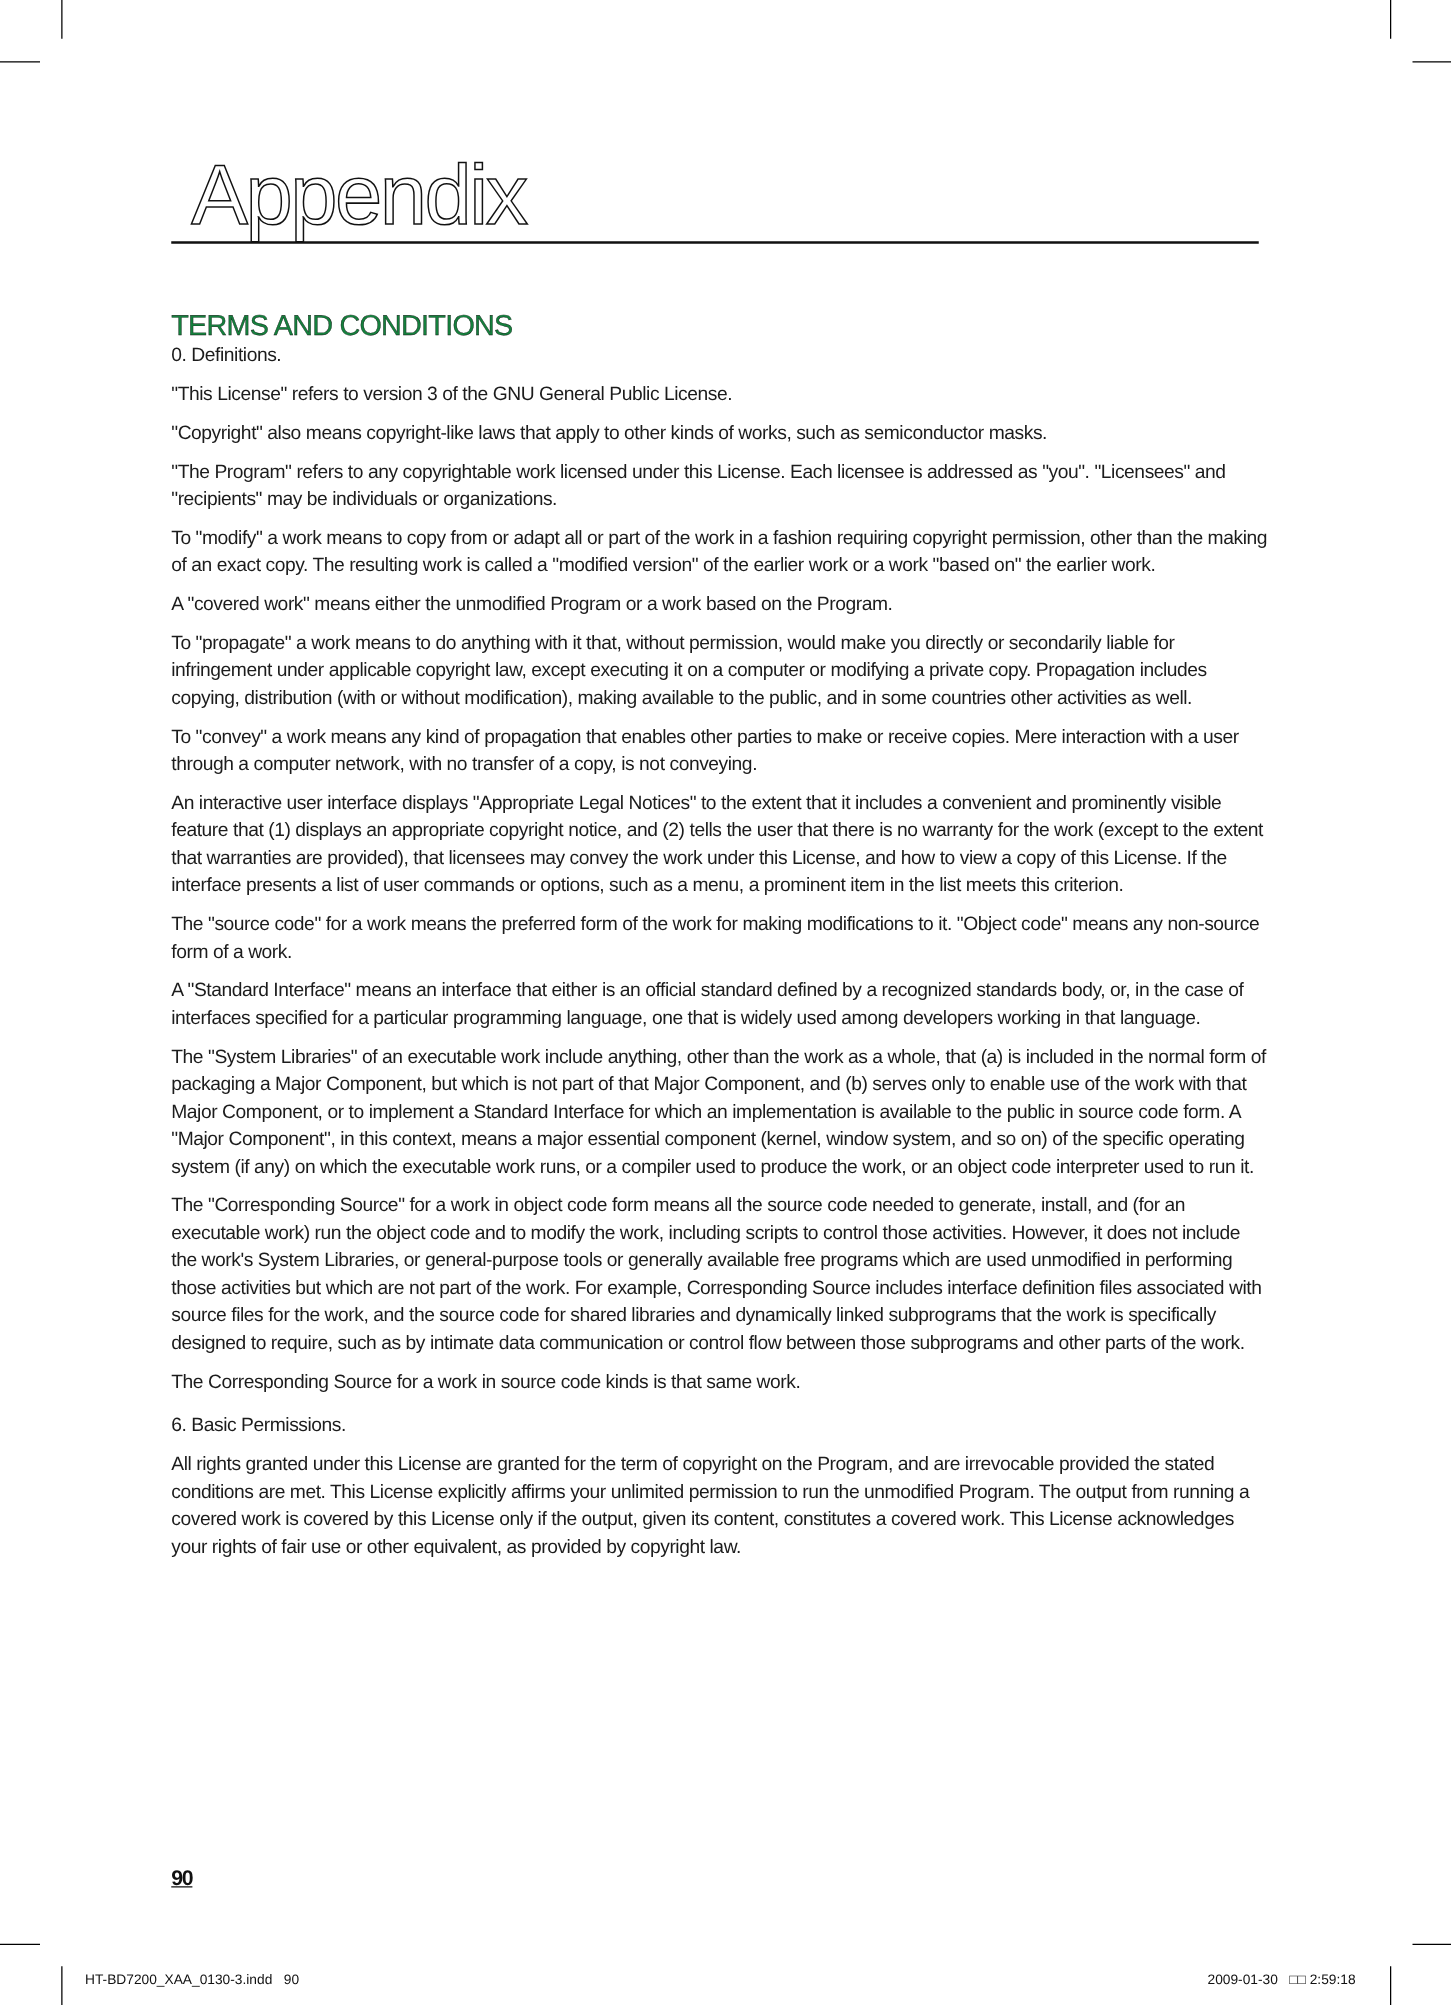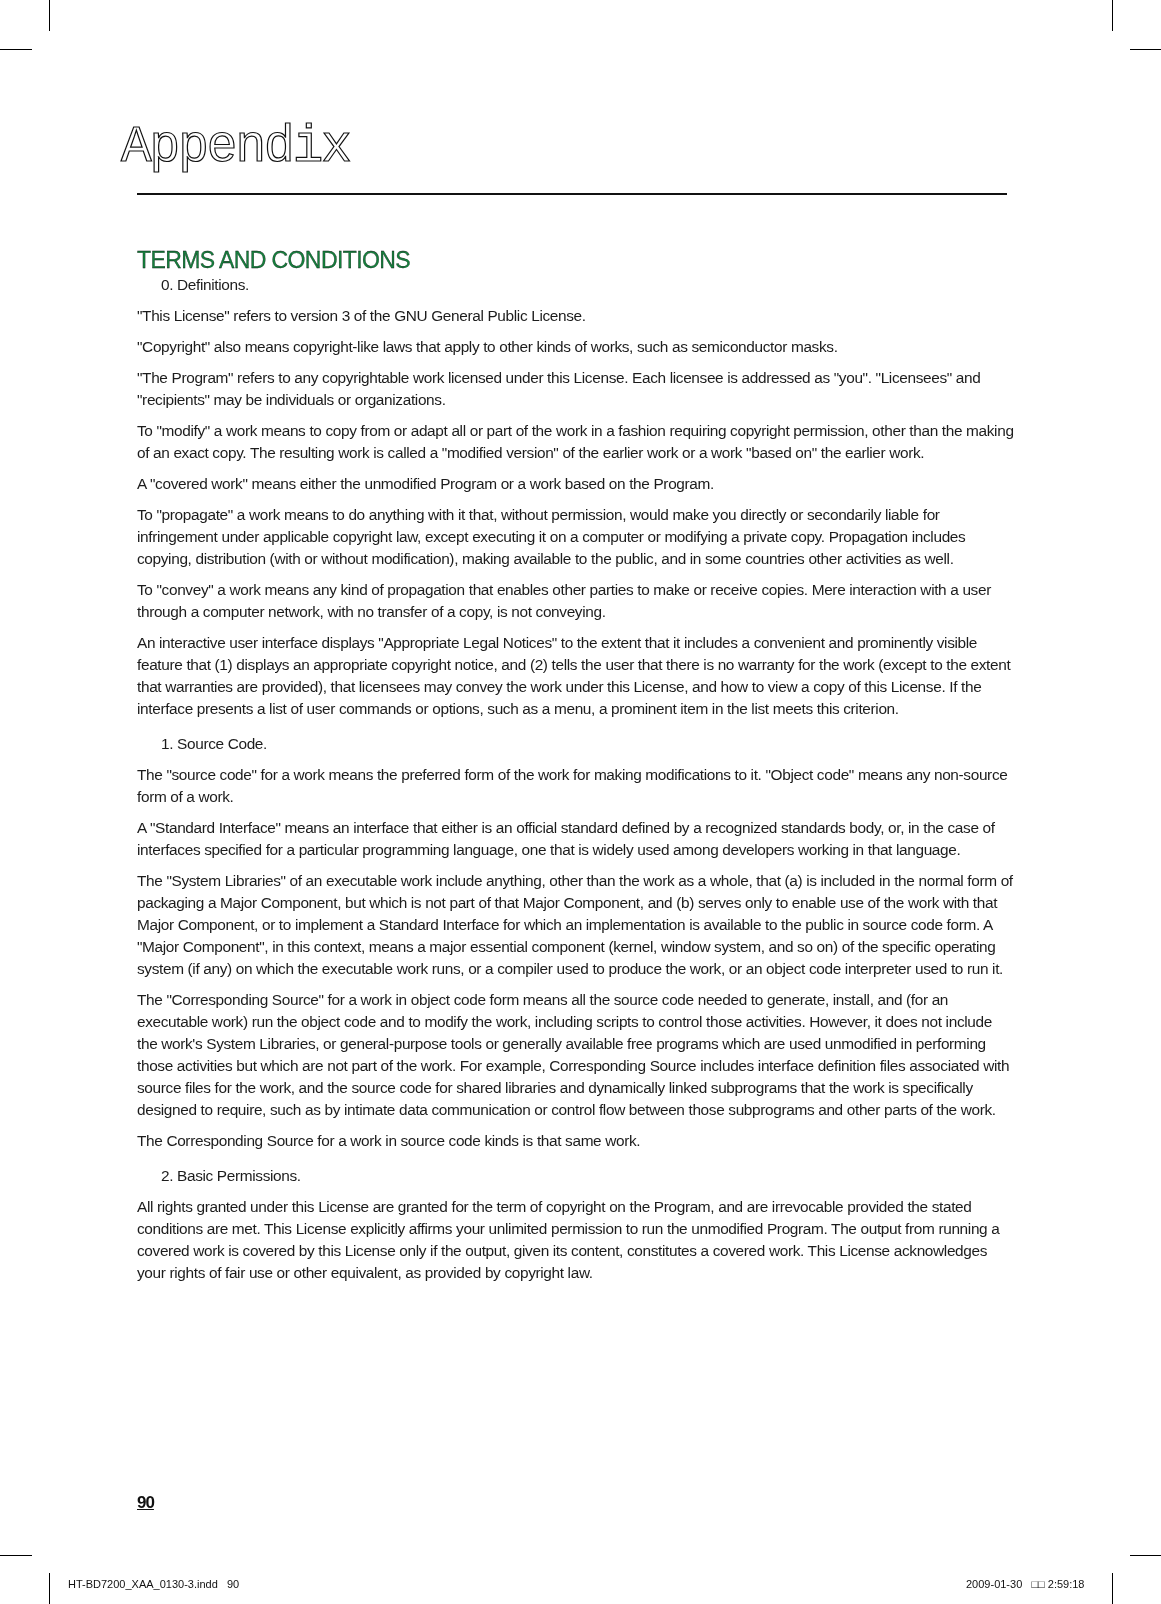--- a/index.html
+++ b/index.html
@@ -5,40 +5,40 @@
   html, body { margin: 0; padding: 0; background: #ffffff; }
   body {
     width: 1161px; height: 1604px; position: relative; overflow: hidden;
     font-family: "Liberation Sans", sans-serif; color: #1a1a1a;
   }
   .crop { position: absolute; background: #000; }
   .crop.v { width: 1px; }
   .crop.h { height: 1px; }
 
   .title {
-    position: absolute; left: 121px; top: 122px;
-    font-family: Liberation Mono, monospace; font-weight: 100;
-    font-size: 51px; letter-spacing: -2px; color: #111;
+    position: absolute; left: 153px; top: 122px;
+    font-family: Liberation Sans, sans-serif; font-weight: 100;
+    font-size: 68px; letter-spacing: -2px; color: #111;
     -webkit-text-stroke: 0; line-height: 1;
   }
   .title span { font-weight: normal; color: transparent; -webkit-text-stroke: 1.2px #111; }
   .title-rule {
     position: absolute; left: 137px; top: 193px; width: 870px; height: 1.5px; background: #111;
   }
   .section-heading {
     position: absolute; left: 137px; top: 228px;
     font-size: 23px; font-weight: normal; color: #15803d; letter-spacing: -0.6px;
     -webkit-text-stroke: 0.3px #111;
   }
   .content {
     position: absolute; left: 137px; top: 274px; width: 878px;
     font-size: 15.4px; line-height: 22px; letter-spacing: -0.35px; color: #1c1c1c;
   }
   .content p { margin: 0 0 9px 0; }
-  .content p.heading { margin-top: 13px; margin-left: 24px; }
+  .content p.heading { margin-top: 13px; }
   .content p.first { margin-top: 0; }
 
   .page-number {
     position: absolute; left: 137px; top: 1493px;
     font-size: 17px; font-weight: bold; color: #111; letter-spacing: -1px; text-decoration: underline;
   }
   .slug {
     position: absolute; top: 1578px; font-size: 11px; color: #111;
   }
   .slug.left { left: 68px; }
@@ -64,26 +64,25 @@
 <div class="content" id="content">
     <p class="heading first">0. Definitions.</p>
     <p>"This License" refers to version 3 of the GNU General Public License.</p>
     <p>"Copyright" also means copyright-like laws that apply to other kinds of works, such as semiconductor masks.</p>
     <p>"The Program" refers to any copyrightable work licensed under this License.  Each licensee is addressed as "you". "Licensees" and "recipients" may be individuals or organizations.</p>
     <p>To "modify" a work means to copy from or adapt all or part of the work in a fashion requiring copyright permission, other than the making of an exact copy.  The resulting work is called a "modified version" of the earlier work or a work "based on" the earlier work.</p>
     <p>A "covered work" means either the unmodified Program or a work based on the Program.</p>
     <p>To "propagate" a work means to do anything with it that, without permission, would make you directly or secondarily liable for infringement under applicable copyright law, except executing it on a computer or modifying a private copy.  Propagation includes copying, distribution (with or without modification), making available to the public, and in some countries other activities as well.</p>
     <p>To "convey" a work means any kind of propagation that enables other parties to make or receive copies.  Mere interaction with a user through a computer network, with no transfer of a copy, is not conveying.</p>
     <p>An interactive user interface displays "Appropriate Legal Notices" to the extent that it includes a convenient and prominently visible feature that (1) displays an appropriate copyright notice, and (2) tells the user that there is no warranty for the work (except to the extent that warranties are provided), that licensees may convey the work under this License, and how to view a copy of this License.  If the interface presents a list of user commands or options, such as a menu, a prominent item in the list meets this criterion.</p>
-    <p class="heading">1. Source Code.</p>
     <p>The "source code" for a work means the preferred form of the work for making modifications to it.  "Object code" means any non-source form of a work.</p>
     <p>A "Standard Interface" means an interface that either is an official standard defined by a recognized standards body, or, in the case of interfaces specified for a particular programming language, one that is widely used among developers working in that language.</p>
     <p>The "System Libraries" of an executable work include anything, other than the work as a whole, that (a) is included in the normal form of packaging a Major Component, but which is not part of that Major Component, and (b) serves only to enable use of the work with that Major Component, or to implement a Standard Interface for which an implementation is available to the public in source code form.  A "Major Component", in this context, means a major essential component (kernel, window system, and so on) of the specific operating system (if any) on which the executable work runs, or a compiler used to produce the work, or an object code interpreter used to run it.</p>
     <p>The "Corresponding Source" for a work in object code form means all the source code needed to generate, install, and (for an executable work) run the object code and to modify the work, including scripts to control those activities. However, it does not include the work's System Libraries, or general-purpose tools or generally available free programs which are used unmodified in performing those activities but which are not part of the work.  For example, Corresponding Source includes interface definition files associated with source files for the work, and the source code for shared libraries and dynamically linked subprograms that the work is specifically designed to require, such as by intimate data communication or control flow between those subprograms and other parts of the work.</p>
     <p>The Corresponding Source for a work in source code kinds is that same work.</p>
-    <p class="heading">2. Basic Permissions.</p>
+    <p class="heading">6. Basic Permissions.</p>
     <p>All rights granted under this License are granted for the term of copyright on the Program, and are irrevocable provided the stated conditions are met.  This License explicitly affirms your unlimited permission to run the unmodified Program.  The output from running a covered work is covered by this License only if the output, given its content, constitutes a covered work.  This License acknowledges your rights of fair use or other equivalent, as provided by copyright law.</p>
   </div>
 
 <div class="page-number">90</div>
 
 <div class="slug left" style="white-space:pre;">HT-BD7200_XAA_0130-3.indd   90</div>
 <div class="slug right" style="white-space:pre;">2009-01-30   □□ 2:59:18</div>
 
 </body></html>

